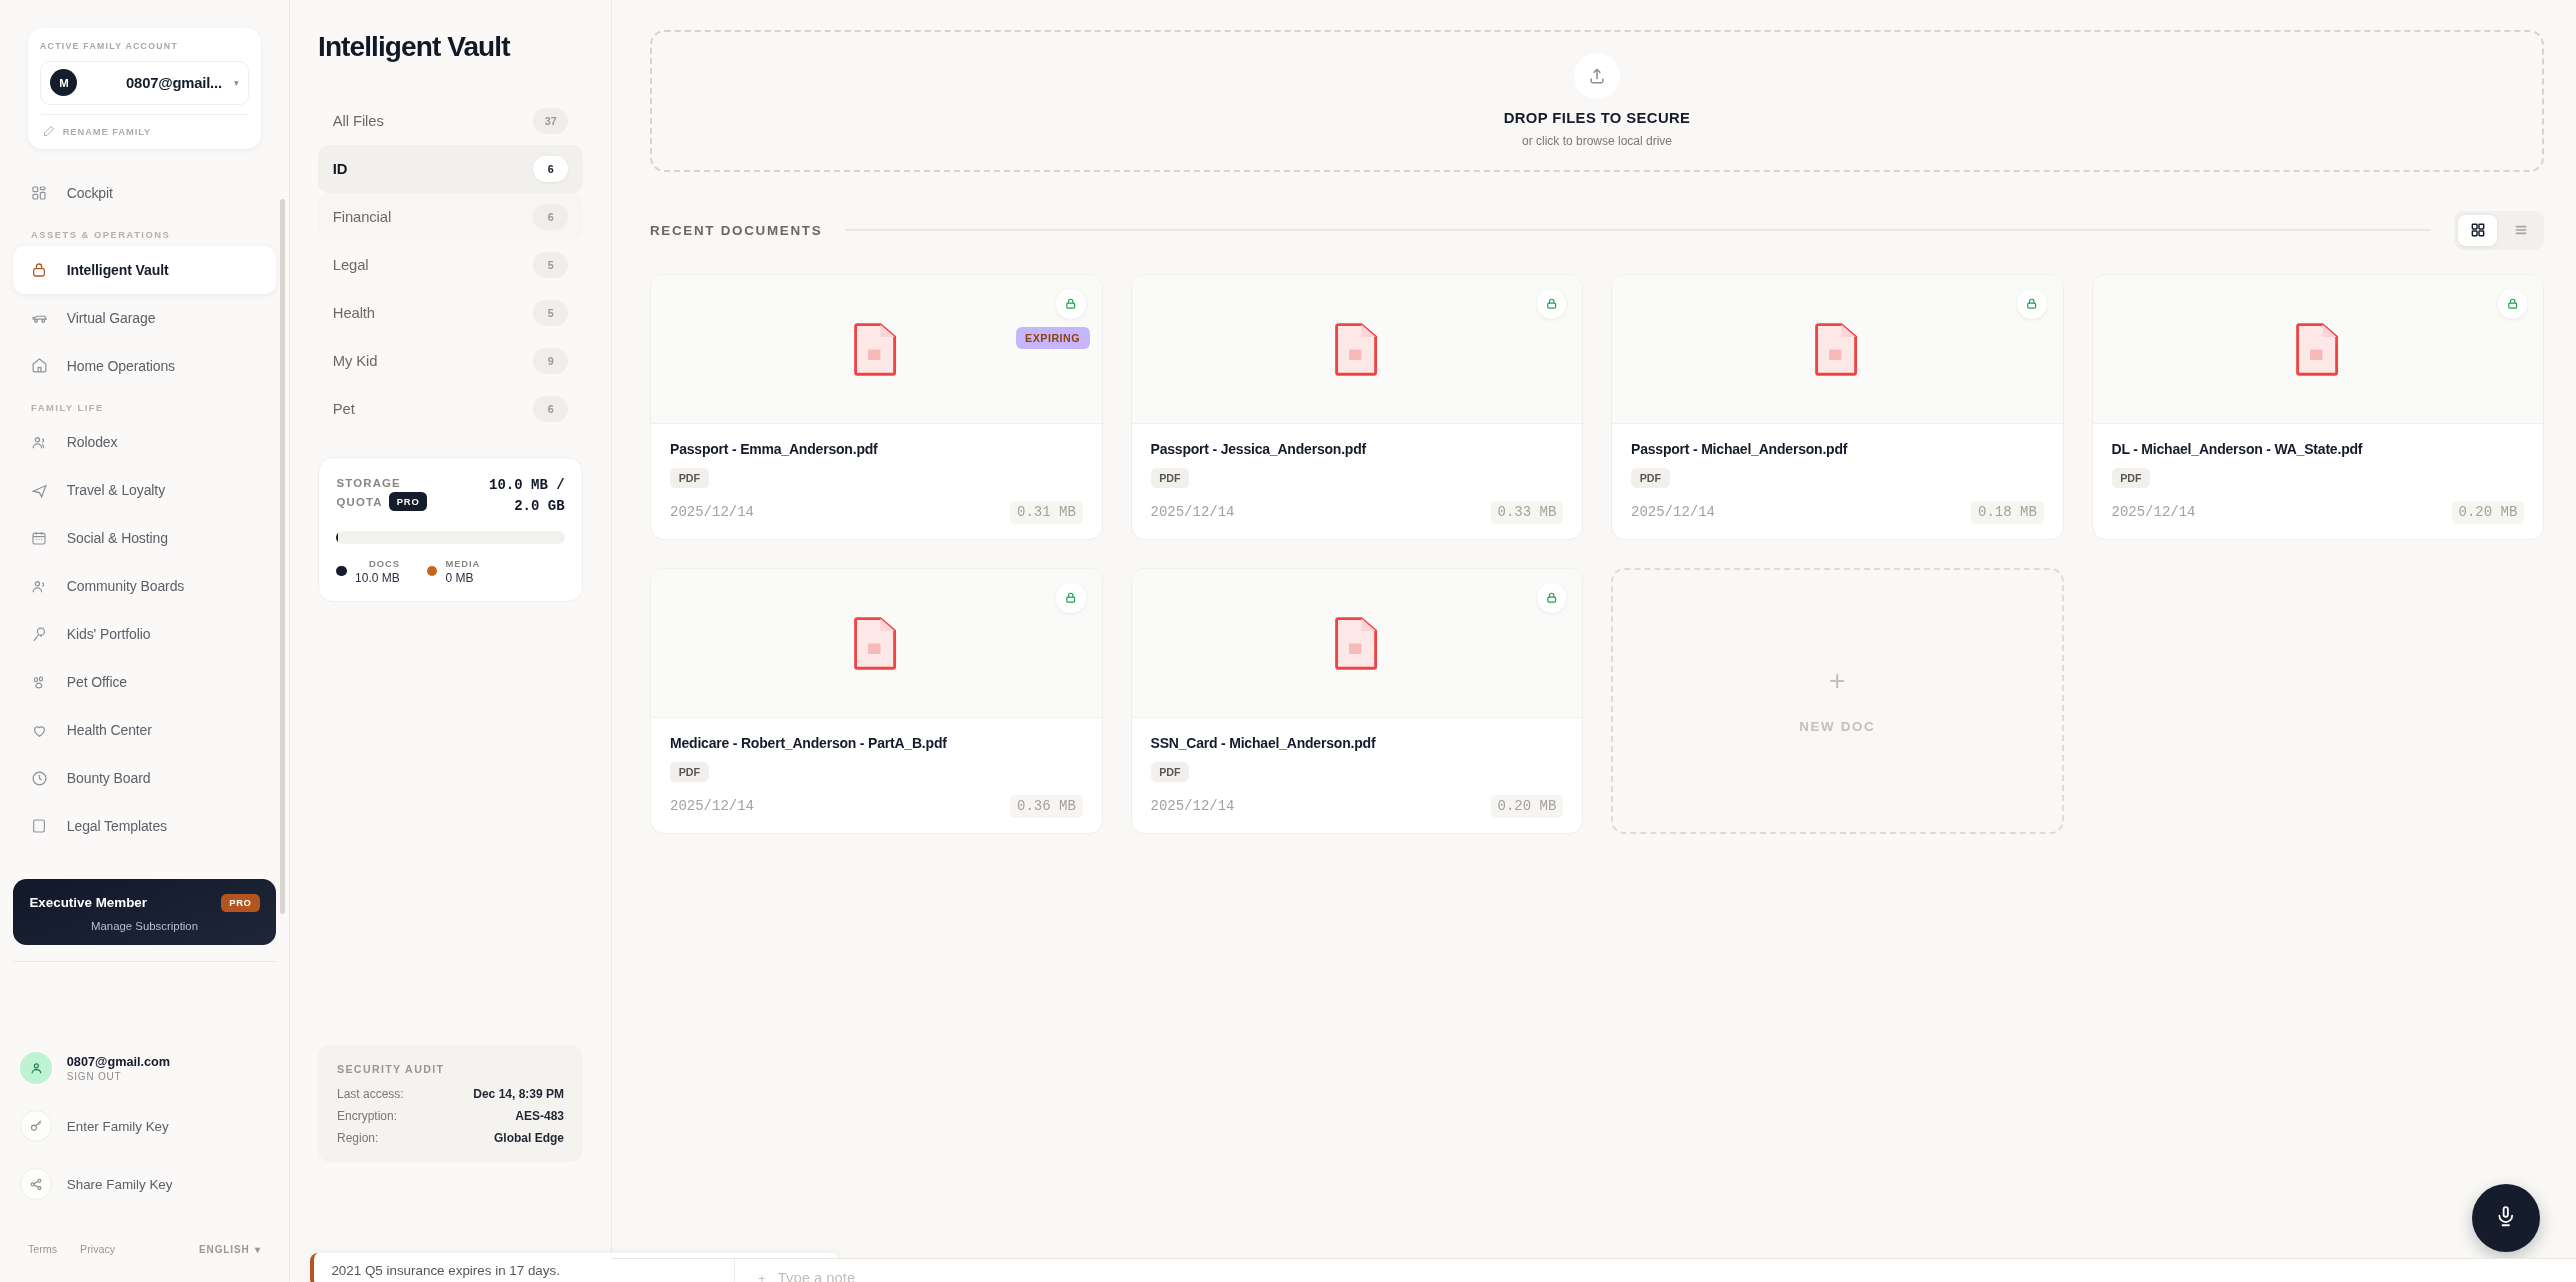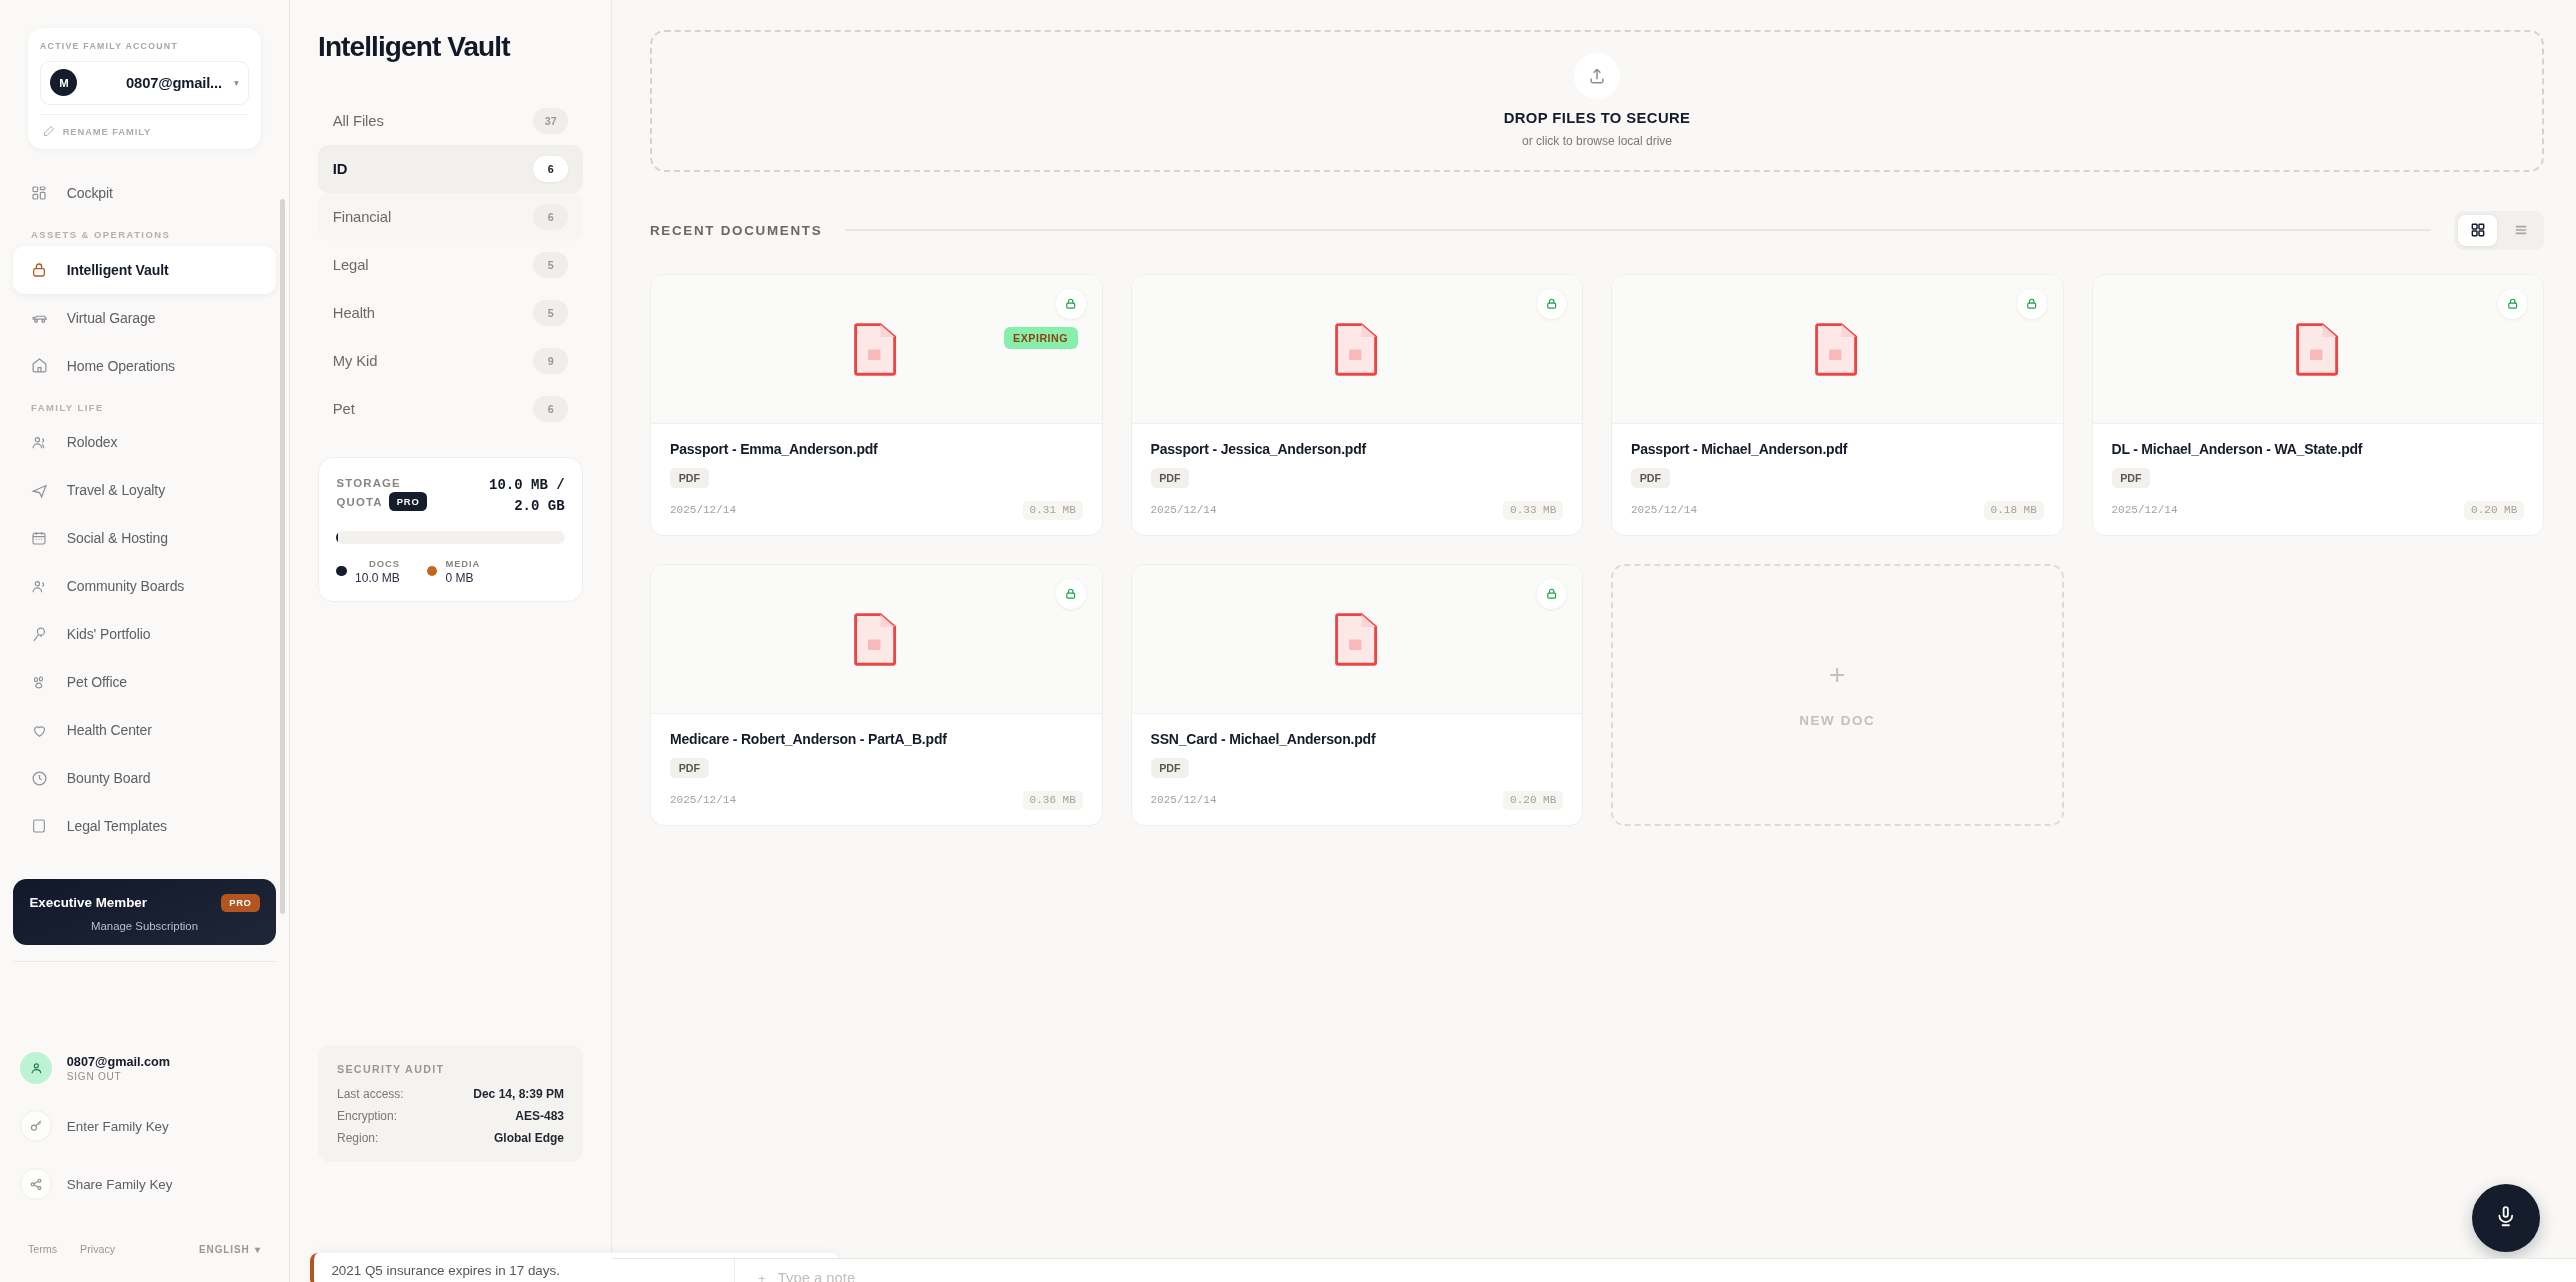--- a/index.html
+++ b/index.html
@@ -166,28 +166,28 @@
     height:149px; background:#fafaf8; display:flex; align-items:center; justify-content:center;
     border-bottom:1.3px solid #f2f0ed; position:relative;
   }
   .lockbtn {
     position:absolute; top:14.8px; right:16px;
     width:29.5px; height:29.5px; border-radius:50%; background:#fff;
     display:flex; align-items:center; justify-content:center;
     box-shadow:0 0.7px 3.4px rgba(0,0,0,.08); color:#16a34a;
   }
   .exp-badge {
-    position:absolute; top:52px; right:24px;
-    background:#86efac; color:#92400e; font-size:10.7px; font-weight:bold; letter-spacing:0.5px;
+    position:absolute; top:52px; right:12px;
+    background:#c4b5fd; color:#92400e; font-size:10.7px; font-weight:bold; letter-spacing:0.5px;
     border-radius:6px; padding:5.4px 9.4px;
   }
   .card-body { padding:17.4px 19px 14.8px 19px; }
   .card-name { font-size:14px; font-weight:bold; color:#141b2b; letter-spacing:-0.2px; }
   .chip { display:inline-block; margin-top:10.7px; background:#f2f0ed; color:#585552; font-size:10.7px; font-weight:bold; border-radius:5.4px; padding:4px 8.7px; }
-  .card-meta { display:flex; justify-content:space-between; align-items:center; margin-top:13.4px; font-family:"Liberation Mono", monospace; font-size:11px; color:#a5a19c; }
+  .card-meta { display:flex; justify-content:space-between; align-items:center; margin-top:13.4px; font-family:"Liberation Mono", monospace; font-size:14px; color:#a5a19c; }
   .card-meta .size { background:#f7f5f2; border-radius:4.7px; padding:3.4px 6.7px; }
   .newdoc {
     border:2px dashed #dedbd7; border-radius:13.4px; background:transparent;
     display:flex; flex-direction:column; align-items:center; justify-content:center;
     gap:24px; min-height:243px; color:#c4c0bb;
   }
   .newdoc .plus { font-size:28px; font-weight:300; line-height:1; }
   .newdoc .lbl { font-size:13.4px; font-weight:bold; letter-spacing:1.6px; }
 
   .fab {

